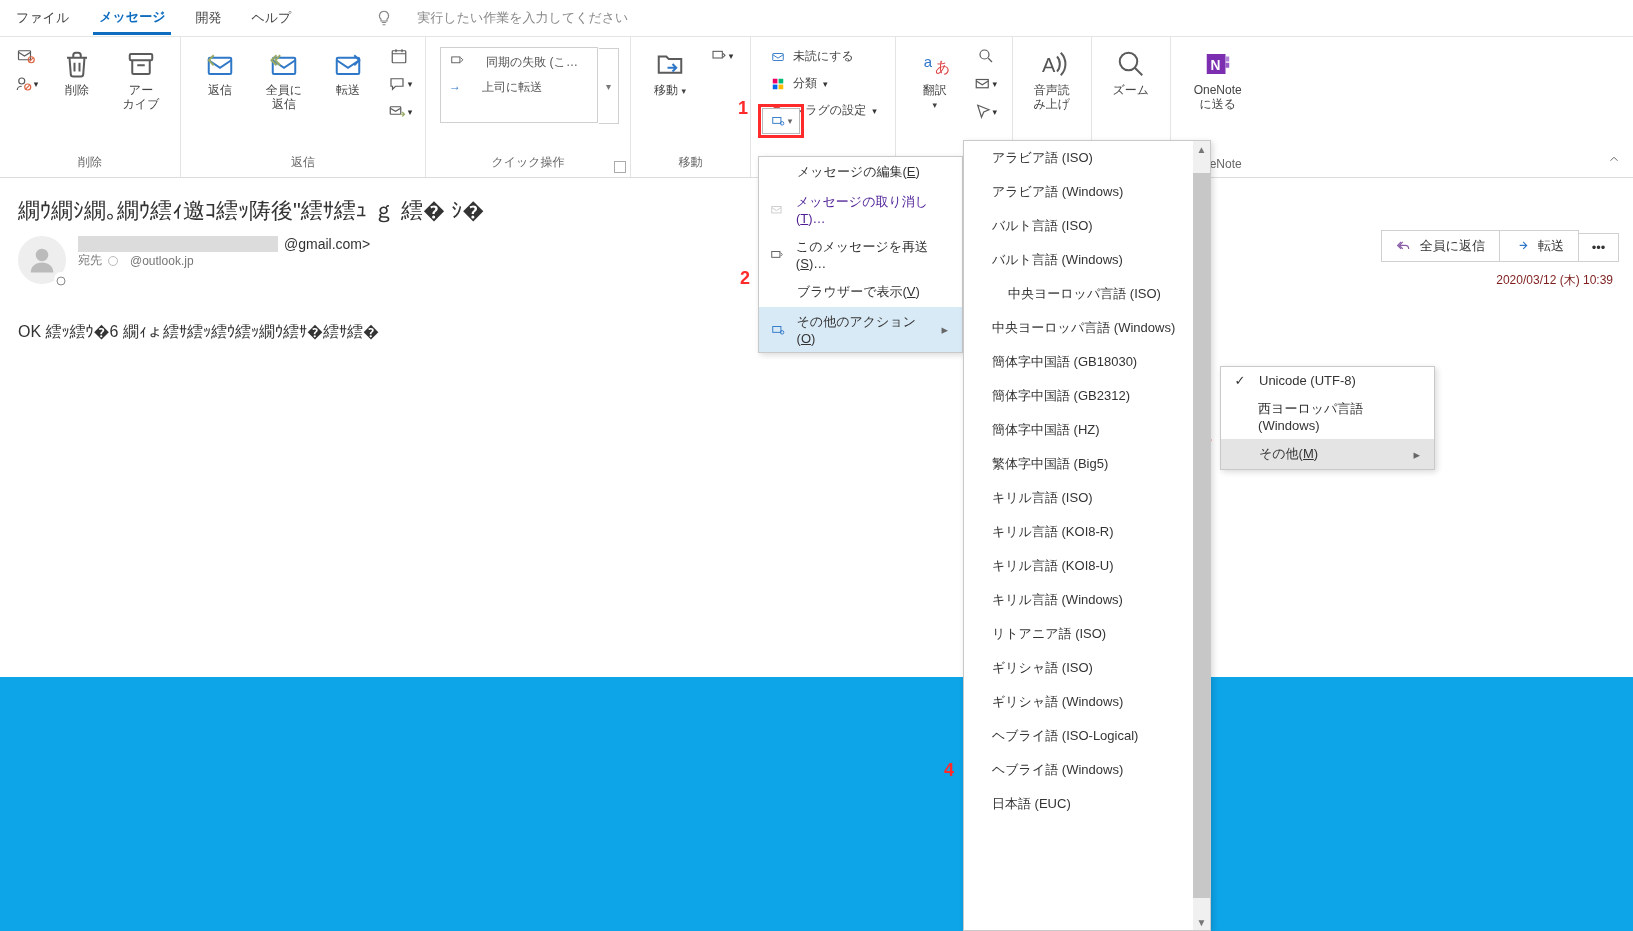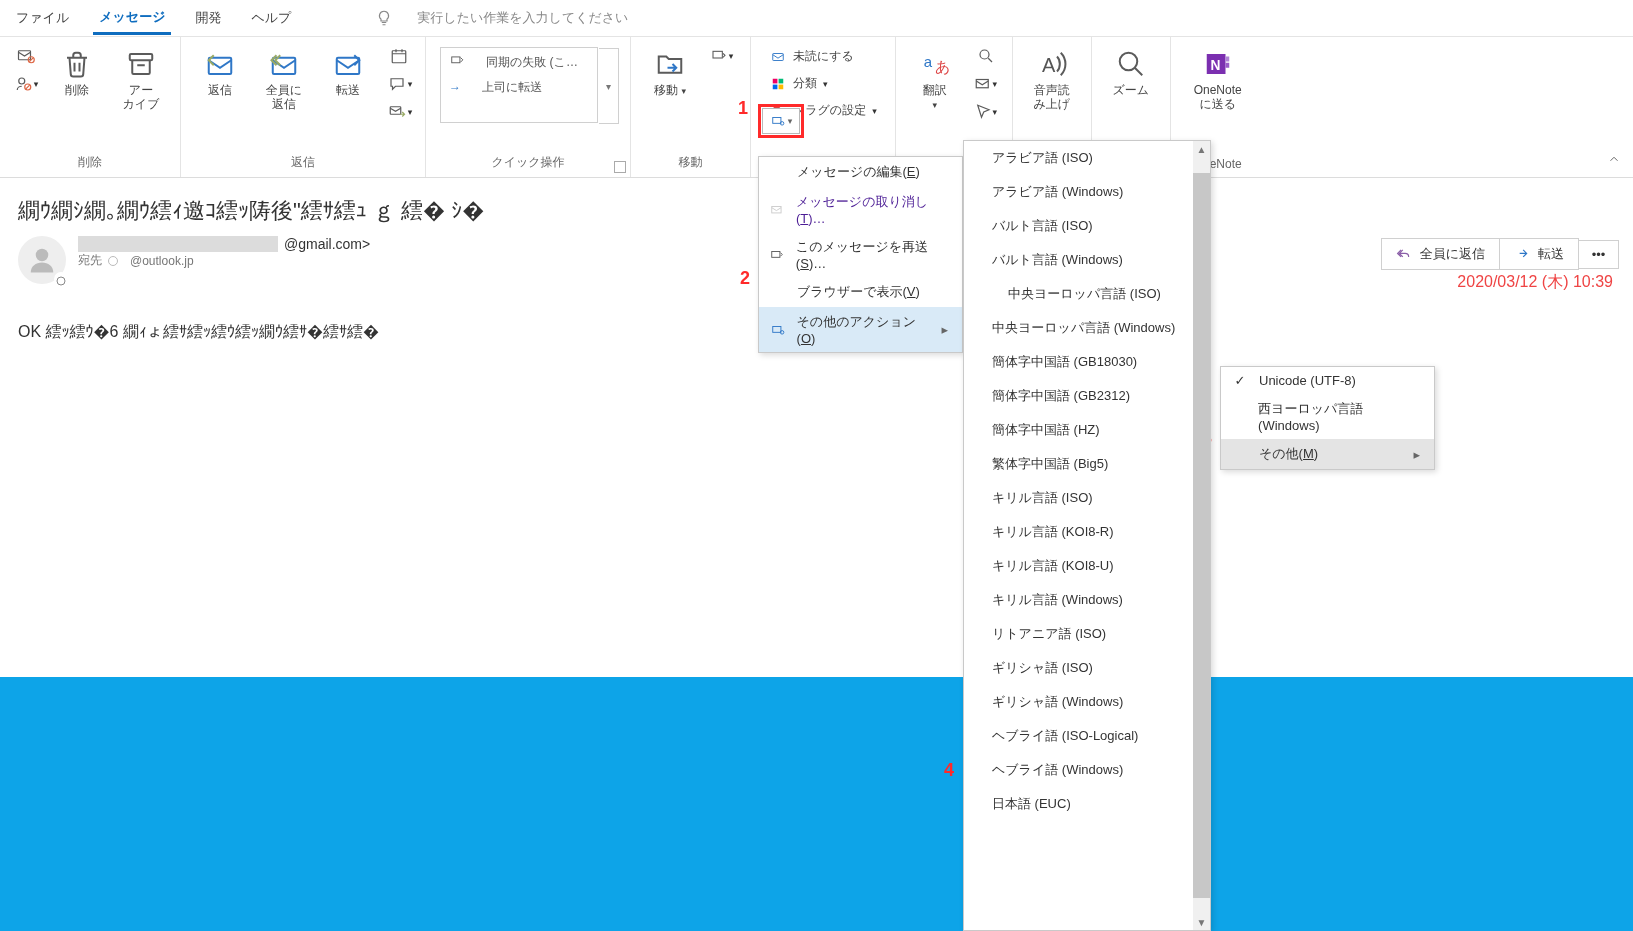--- a/index.html
+++ b/index.html
@@ -49,25 +49,25 @@
 .subject { font-size: 22px; color: #333; margin-bottom: 10px; font-weight: 400; }
 .hdrline { display: flex; align-items: flex-start; gap: 12px; }
 .avatar { width: 48px; height: 48px; border-radius: 50%; background: #eee; display:flex; align-items:center; justify-content:center; position:relative; }
 .avatar-status { position:absolute; right:-2px; bottom:-2px; width:14px; height:14px; border-radius:50%; border:2px solid #fff; background:#fff; }
 .from-blk { flex:1; }
 .from { font-size: 14px; color: #333; display:flex; align-items:center; gap:6px;}
 .from .redact { display:inline-block; width:200px; height:16px; background:#dcdcdc; }
 .to-line { font-size: 12px; color: #777; display:flex; align-items:center; gap:6px; }
 
 
-.replybar { position:absolute; right:14px; top:238px; display:flex; align-items:center; gap:0; }
+.replybar { position:absolute; right:14px; top:230px; display:flex; align-items:flex-end; gap:0; }
 .replybar .btn { border:1px solid #d0d0d0; padding:6px 14px; display:flex; align-items:center; gap:8px; cursor:pointer; font-size:13px; }
 .replybar .btn + .btn { border-left: none; }
 .replybar .more { width:40px; justify-content:center; }
-.timestamp { position:absolute; right:20px; top:272px; font-size:16px; color:#ef4444; }
+.timestamp { position:absolute; right:20px; top:272px; font-size:12px; color:#7f1d1d; }
 
 .bodytxt { padding: 20px 18px; font-size: 16px; color:#333; }
 
 .taskbar { position: absolute; left:0; right:0; bottom:0; height:254px; background:#0da4e8; }
 
 .collapse-caret { position:absolute; right:12px; bottom:8px; }
 
 
 .enclist { max-height: 790px; overflow: hidden; }
 .scrollbar { position:absolute; right:0; top:0; bottom:0; width:17px; background:#f0f0f0; display:flex; flex-direction:column; }

